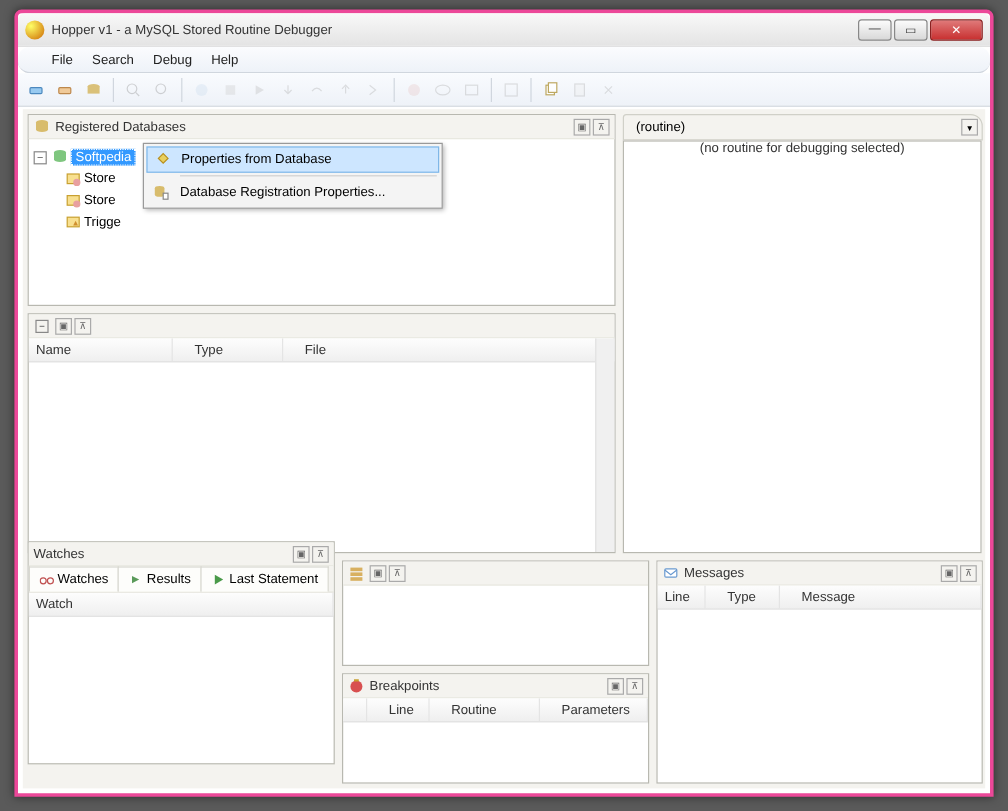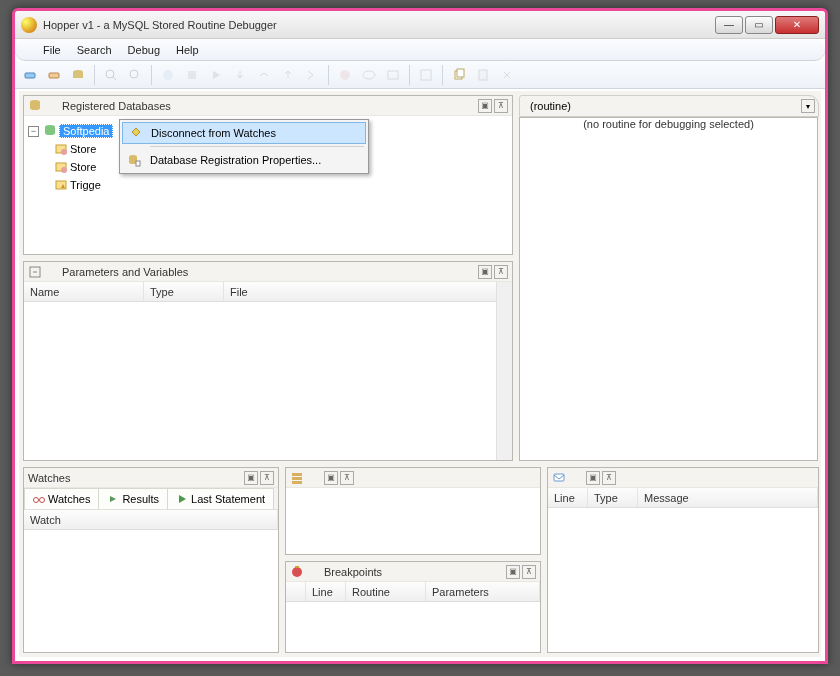--- a/index.html
+++ b/index.html
@@ -12,31 +12,31 @@
 .win-btn { width: 28px; height: 18px; border: 1px solid #888; border-radius: 3px; background: linear-gradient(#fcfcfc,#d8d8d8); display: flex; align-items: center; justify-content: center; color: #333; font-size: 10px; }
 .win-btn.close { width: 44px; background: linear-gradient(#e07a7a,#c83030); border-color: #8a2020; color: #fff; }
 .menubar { height: 22px; background: linear-gradient(#fbfcfe,#eef2f8); border-bottom: 1px solid #d0d6de; display: flex; align-items: stretch; padding: 0 20px; border-radius: 10px; }
 .menu-item { padding: 0 8px; display: flex; align-items: center; color: #222; }
 .toolbar { height: 28px; background: linear-gradient(#f9fbfe,#eef2f8); border-bottom: 1px solid #d0d6de; display: flex; align-items: center; padding: 0 4px; gap: 2px; }
 .tb-btn { width: 22px; height: 22px; display: flex; align-items: center; justify-content: center; opacity: 0.9; }
 .tb-sep { width: 1px; height: 20px; background: #d0d6de; margin: 0 3px; }
 .tb-ic { width: 14px; height: 14px; }
 .content { position: absolute; left: 4px; right: 4px; top: 80px; bottom: 4px; background: #f4f3ef; }
 .panel { position: absolute; border: 1px solid #b8b8b0; background: #fff; }
-.panel-hdr { height: 20px; background: #f4f3ef; border-bottom: 1px solid #e8e8e0; display: flex; align-items: center; padding: 0 4px; gap: 20px; }
+.panel-hdr { height: 20px; background: #f4f3ef; border-bottom: 1px solid #e8e8e0; display: flex; align-items: center; padding: 0 4px; gap: 4px; }
 .panel-hdr .ic { width: 14px; height: 14px; }
 .panel-hdr .ttl { flex: 1; color: #333; }
 .hdr-btns { display: flex; gap: 2px; }
 .hdr-btn { width: 14px; height: 14px; border: 1px solid #aaa; display: flex; align-items: center; justify-content: center; font-size: 8px; color: #666; }
 .tree { padding: 6px 4px; }
 .tree-row { display: flex; align-items: center; height: 18px; gap: 2px; }
 .expander { width: 11px; height: 11px; border: 1px solid #888; background: #fff; display: flex; align-items: center; justify-content: center; font-size: 9px; line-height: 1; color: #555; margin-right: 2px; }
 .node-ic { width: 14px; height: 14px; }
 .node-selected { background: #3399ff; color: #fff; padding: 0 3px; border: 1px dotted #fff; }
-.table-hdr { display: flex; background: linear-gradient(#fdfdfd,#efefef); border-bottom: 1px solid #ddd; height: 20px; }
+.table-hdr { display: flex; background: linear-gradient(#fdfdfd,#efefef); border-bottom: 1px solid #ddd; height: 20px; gap: 12px; }
 .th { padding: 2px 6px; border-right: 1px solid #e4e4e4; color: #333; display: flex; align-items: center; }
 .tabs { display: flex; height: 22px; background: #f4f3ef; border-bottom: 1px solid #e0e0d8; }
 .tab { display: flex; align-items: center; gap: 3px; padding: 0 8px; border: 1px solid #d8d8d0; border-bottom: none; background: #fdfdfb; margin-right: -1px; }
 .tab-ic { width: 12px; height: 12px; }
 .routine-tab { display: flex; align-items: center; height: 22px; padding: 0 10px; border: 1px solid #d0d0c8; border-radius: 3px 10px 0 0; background: #f4f3ef; }
 .routine-area { position: absolute; top: 22px; left: 0; right: 1px; bottom: 0; border: 1px solid #b8b8b0; background: #fff; display: flex; justify-content: center; color: #333; }
 .dropdown-arrow { position: absolute; right: 4px; top: 4px; width: 14px; height: 14px; border: 1px solid #aaa; background: #f4f3ef; font-size: 8px; display: flex; align-items: center; justify-content: center; }
 .contextmenu { position: absolute; background: #f4f4f4; border: 1px solid #999; box-shadow: 2px 2px 4px rgba(0,0,0,0.3); padding: 2px; }
 .cm-row { display: flex; align-items: center; height: 22px; padding: 0 20px 0 4px; gap: 8px; }
 .cm-row.hl { background: #cde6ff; border: 1px solid #7fb7e8; }
@@ -217,21 +217,20 @@
         </div>
       </div>
     </div>
 
     <div class="panel" style="left:4px; top:170px; width:490px; height:200px;">
       <div class="panel-hdr">
         <svg class="ic" viewBox="0 0 14 14">
             <rect x="2" y="2" width="10" height="10" fill="none" stroke="#888"></rect>
             <path d="M5 7 L9 7" stroke="#888"></path>
           </svg>
-        <div class="ttl">Parameters and Variables</div>
         <div class="hdr-btns">
           <div class="hdr-btn">▣</div>
           <div class="hdr-btn">⊼</div>
         </div>
       </div>
       <div class="table-hdr">
         <div class="th" style="width:120px">Name</div>
         <div class="th" style="width:80px">Type</div>
         <div class="th" style="flex:1">File</div>
       </div>
@@ -241,21 +240,21 @@
     <div style="position:absolute; left:500px; top:4px; width:300px; height:366px;">
       <div class="routine-tab">
           <span>(routine)</span>
         </div>
       <div class="dropdown-arrow">▾</div>
       <div class="routine-area">
         <span>(no routine for debugging selected)</span>
       </div>
     </div>
 
-    <div class="panel" style="left:4px; top:376px; width:256px; height:186px;">
+    <div class="panel" style="left:4px; top:360px; width:256px; height:186px;">
       <div class="panel-hdr">
         <div class="ttl">Watches</div>
         <div class="hdr-btns">
           <div class="hdr-btn">▣</div>
           <div class="hdr-btn">⊼</div>
         </div>
       </div>
       <div class="tabs">
         <div class="tab">
             <svg class="tab-ic" viewBox="0 0 12 12">
@@ -315,40 +314,41 @@
         <div class="th" style="flex:1">Parameters</div>
       </div>
     </div>
 
     <div class="panel" style="left:528px; top:376px; width:272px; height:186px;">
       <div class="panel-hdr">
         <svg class="ic" viewBox="0 0 14 14">
             <rect x="2" y="3" width="10" height="7" rx="1" fill="#fff" stroke="#6a9ad0"></rect>
             <path d="M2 4 L7 8 L12 4" stroke="#6a9ad0" fill="none"></path>
           </svg>
+        <div class="ttl">Messages</div>
         <div class="hdr-btns">
           <div class="hdr-btn">▣</div>
           <div class="hdr-btn">⊼</div>
         </div>
       </div>
       <div class="table-hdr">
         <div class="th" style="width:40px">Line</div>
         <div class="th" style="width:50px">Type</div>
         <div class="th" style="flex:1">Message</div>
       </div>
     </div>
 
     <div class="contextmenu" style="left:100px; top:28px; width:250px;">
       <div class="cm-row hl">
         <div class="cm-ic">
             <svg width="14" height="14" viewBox="0 0 14 14">
               <path d="M4 6 L8 2 L12 6 L8 10 Z" fill="#e8d060" stroke="#b89020"></path>
             </svg>
           </div>
-        <span>Disconnect from Watches</span>
+        <span>Properties from Database</span>
       </div>
       <div class="cm-sep"></div>
       <div class="cm-row">
         <div class="cm-ic">
             <svg width="14" height="14" viewBox="0 0 14 14">
               <ellipse cx="6" cy="4" rx="4" ry="2" fill="#d8bc6c"></ellipse>
               <path d="M2 4 v5 a4 2 0 0 0 8 0 v-5" fill="#d8bc6c"></path>
               <rect x="9" y="8" width="4" height="5" fill="#fff" stroke="#888"></rect>
             </svg>
           </div>

